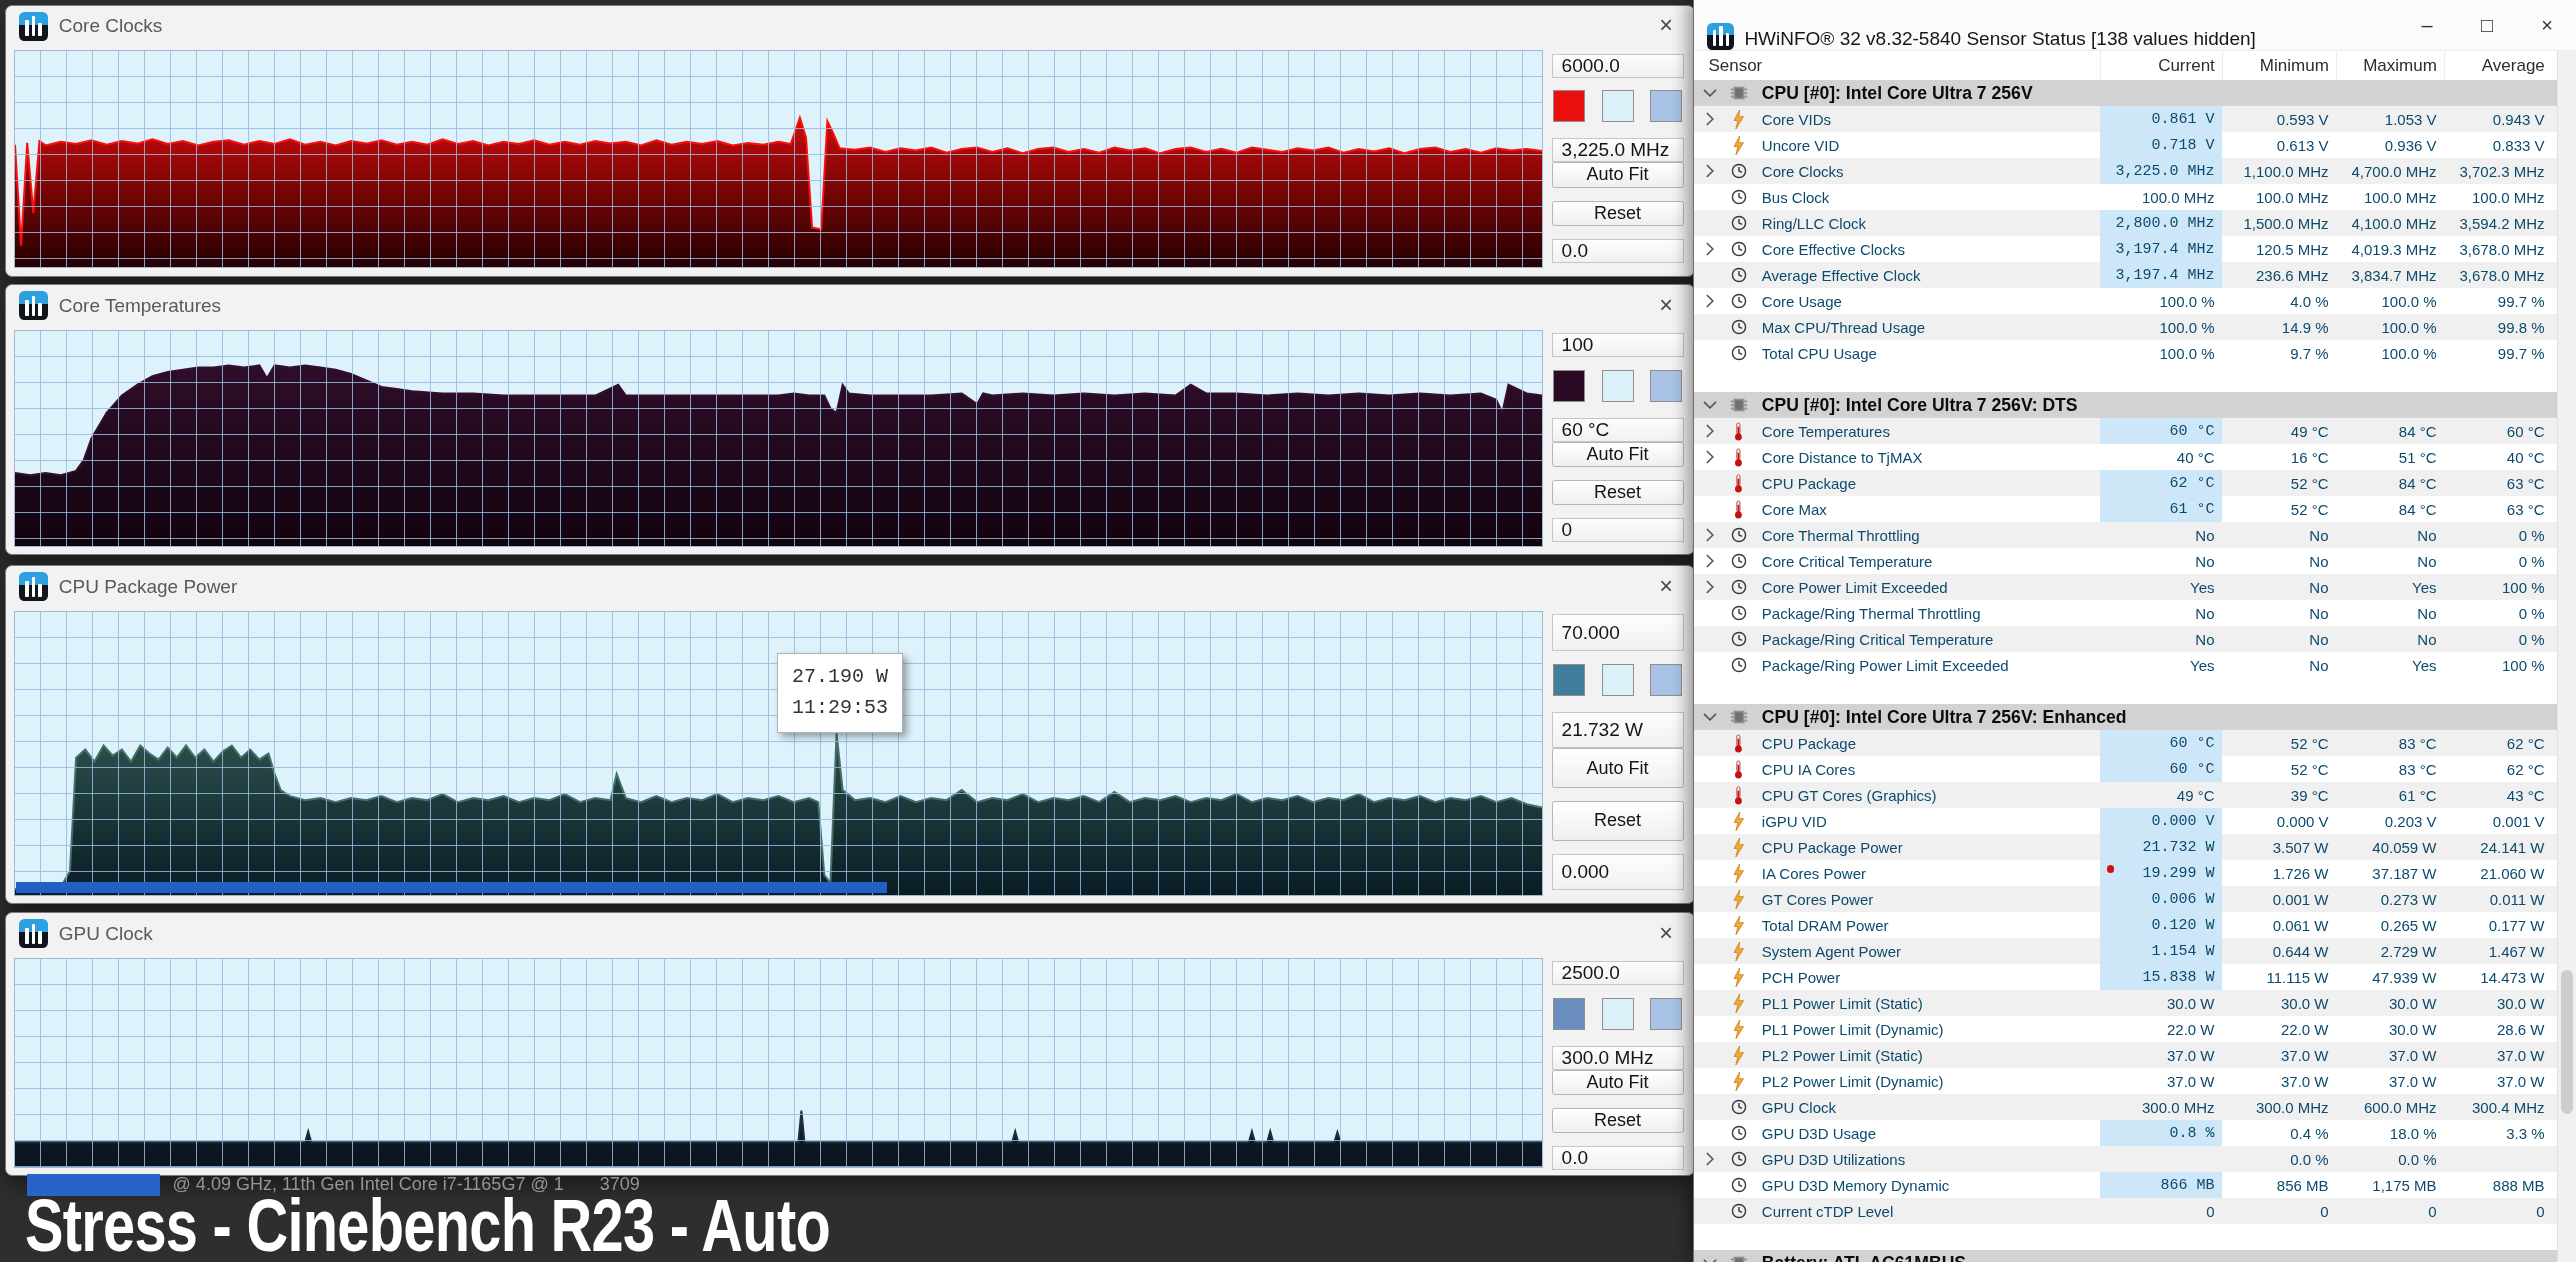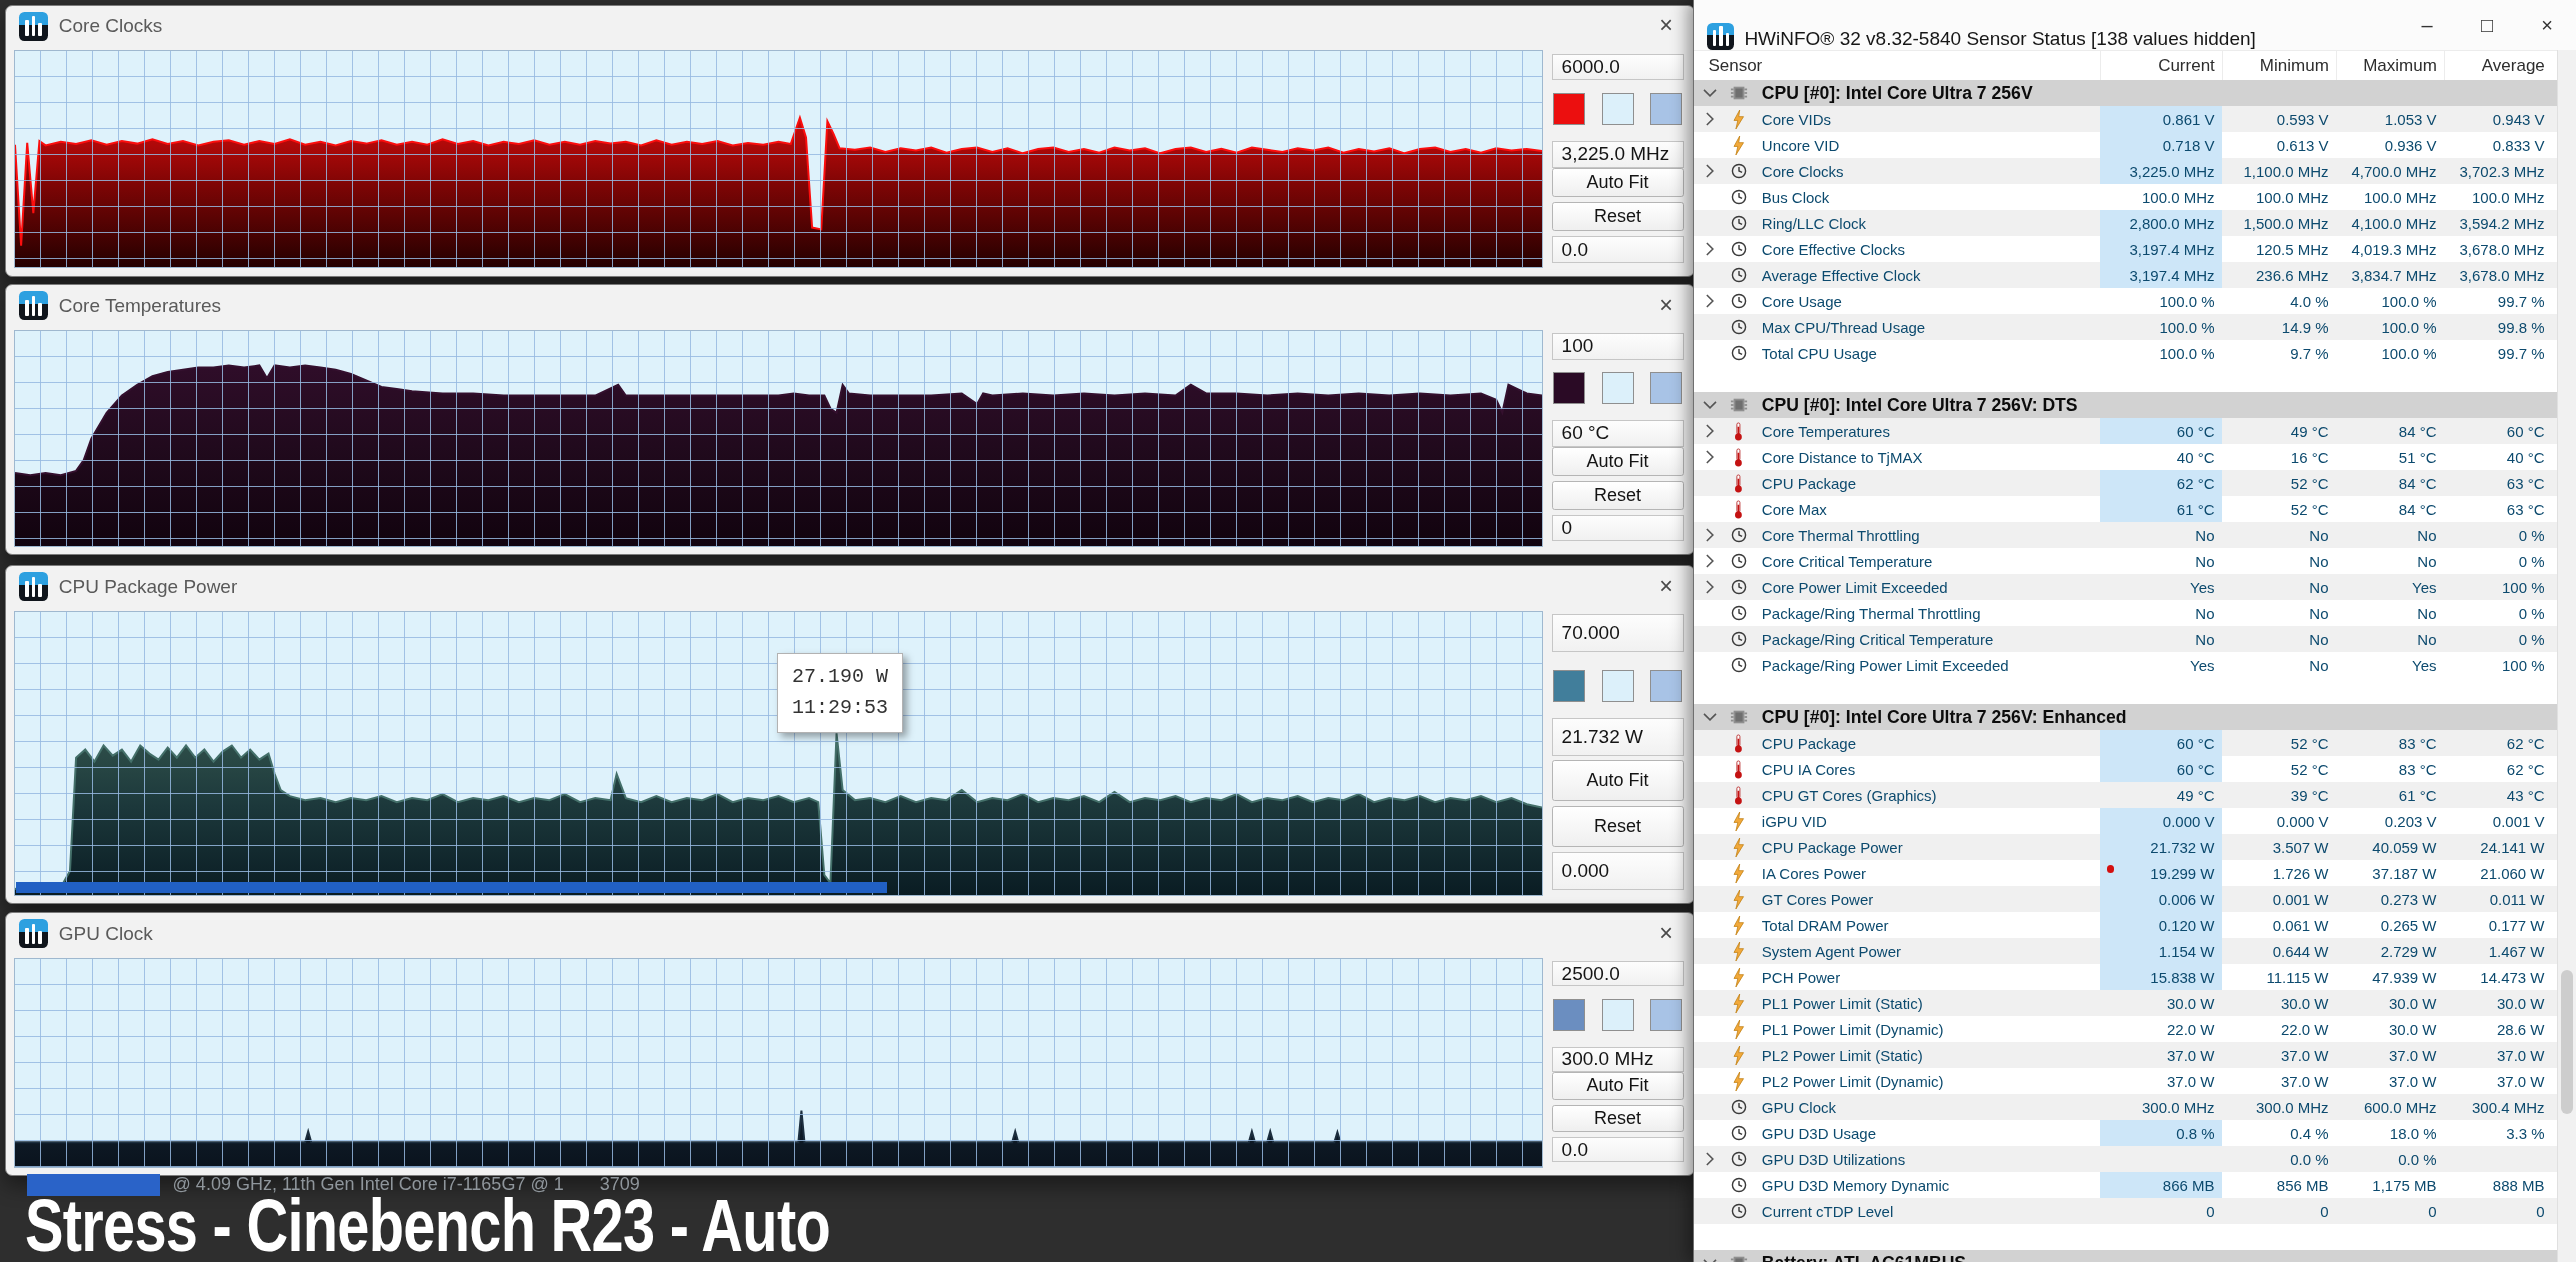--- a/index.html
+++ b/index.html
@@ -22,21 +22,21 @@
   .chart-svg{position:absolute;inset:0;width:100%;height:100%;z-index:1;}
   .gridlayer{position:absolute;inset:0;z-index:2;pointer-events:none;
      background-image:
        repeating-linear-gradient(to right, transparent 0 25px, rgba(150,185,225,.85) 25px 26px),
        repeating-linear-gradient(to bottom, transparent 0 25px, rgba(150,185,225,.85) 25px 26px);}
   .panel{width:132px;flex:0 0 auto;display:flex;flex-direction:column;padding:3.6px 5.4px 0 9px;}
   .vbox{height:36px;background:linear-gradient(#fdfdfd,#f1f1f1);border:0.9px solid #c6c6c6;
         display:flex;align-items:center;padding:0 9px;font-size:19px;color:#141414;}
   .swatches{display:flex;justify-content:space-between;padding:0 1.8px;margin:12.6px 0 16px;}
   .sw{width:30px;height:30px;border:0.9px solid #8f8f8f;}
-  .gbtn{height:41px;margin:0 0 5px;background:linear-gradient(#fff,#efefef);border:0.9px solid #b5b5b5;
+  .gbtn{height:41px;margin:0 0 13px;background:linear-gradient(#fff,#efefef);border:0.9px solid #b5b5b5;
         border-radius:2.7px;font-size:18px;color:#141414;display:flex;align-items:center;justify-content:center;cursor:default;text-align:right;}
   .sp-flex{flex:1;}
   .panel .bottom{margin-top:auto;margin-bottom:5.4px;}
   .tall-gap{flex:1.15;}
   .tooltip{position:absolute;z-index:6;left:762px;top:41px;background:#fff;border:0.9px solid #b2b2b2;
            box-shadow:3.6px 3.6px 7.2px rgba(0,0,0,.35);padding:7.2px 14.4px 9px;font-size:20px;color:#333;line-height:1.55;}
   .power-progress{position:absolute;z-index:3;left:1.8px;bottom:1.8px;height:10.8px;width:57%;background:#2160c4;}
   
   .bg-note{position:absolute;left:27px;top:1174px;display:flex;align-items:center;font-size:18px;color:#8f969c;z-index:1;white-space:nowrap;}
   .bg-note .sel{display:inline-block;width:133px;height:21.6px;background:#2a63c8;margin-right:12.6px;}
@@ -50,21 +50,21 @@
   .hw-titlebar .ttl{font-size:19px;color:#161616;margin-left:10.8px;flex:1;}
   .wc{width:60px;height:50px;display:flex;align-items:center;justify-content:center;font-size:20px;color:#333;cursor:default;}
   .hw-header{height:30px;display:grid;grid-template-columns:1fr 122px 114px 108px 108px 25px;align-items:center;
              font-size:17px;color:#2e2e2e;border-bottom:0.9px solid #dcdcdc;background:#fff;}
   .hw-header .hc{text-align:right;padding-right:7.2px;border-left:0.9px solid #ececec;height:100%;display:flex;align-items:center;justify-content:flex-end;}
   .hw-header .hc0{padding-left:14.4px;text-align:left;border-left:none;justify-content:flex-start;}
   .sensor-body{position:absolute;top:80px;left:0;right:19px;bottom:0;overflow:hidden;background:#fff;}
   .srow{display:grid;grid-template-columns:31px 27px 1fr 122px 114px 108px 108px 6.3px;align-items:center;height:26px;font-size:15px;color:#0c4a6e;}
   .srow.alt{background:#f0f0f0;}
   .srow .cell{text-align:right;padding-right:7.2px;position:relative;height:100%;display:flex;align-items:center;justify-content:flex-end;}
-  .srow .cell.hl{background:#cde6f8;}
+  .srow .cell.hl{background:#cde6f8;font-family:Liberation Mono, monospace;}
   .reddot{position:absolute;left:7.2px;top:5.4px;width:7.2px;height:7.2px;border-radius:50%;background:#d40f0f;}
   .lbl{padding-left:1.8px;white-space:nowrap;overflow:hidden;margin-left:8px;}
   .chev{display:flex;align-items:center;justify-content:center;height:100%;}
   .icwrap{display:flex;align-items:center;justify-content:center;height:100%;}
   .sec-header{display:flex;align-items:center;height:26px;background:#d2d2d2;font-weight:700;font-size:17.6px;color:#0c0c0c;}
   .sec-header .chev{width:31px;}
   .sec-header .icwrap{width:27px;}
   .gap-row{height:26px;background:#fff;}
   .hw-scroll{position:absolute;top:50px;right:0;bottom:0;width:19px;background:#f1f1f1;border-left:0.9px solid #e0e0e0;}
   .hw-thumb{position:absolute;left:2.7px;width:12.6px;top:920px;height:144px;background:#cdcdcd;border-radius:6.3px;}

